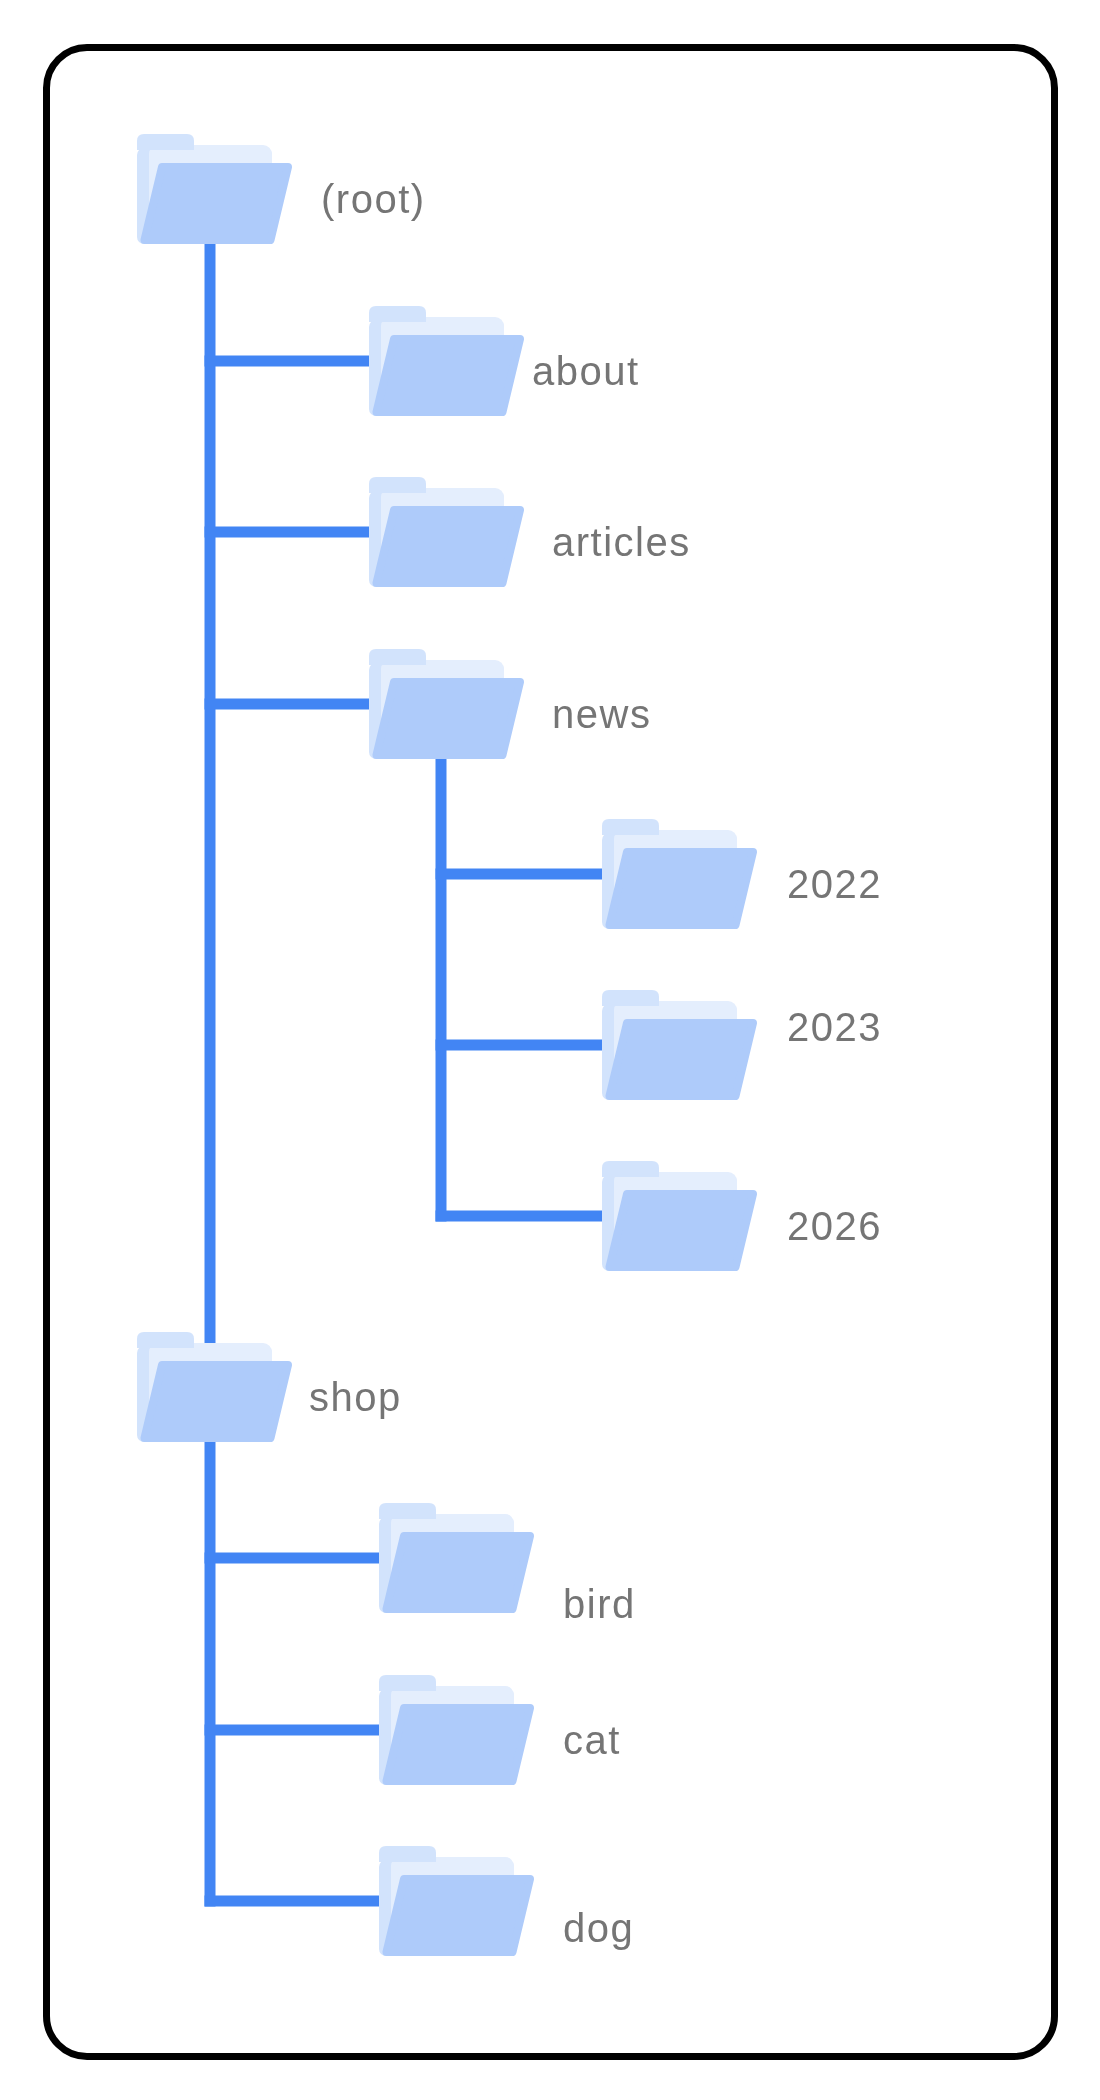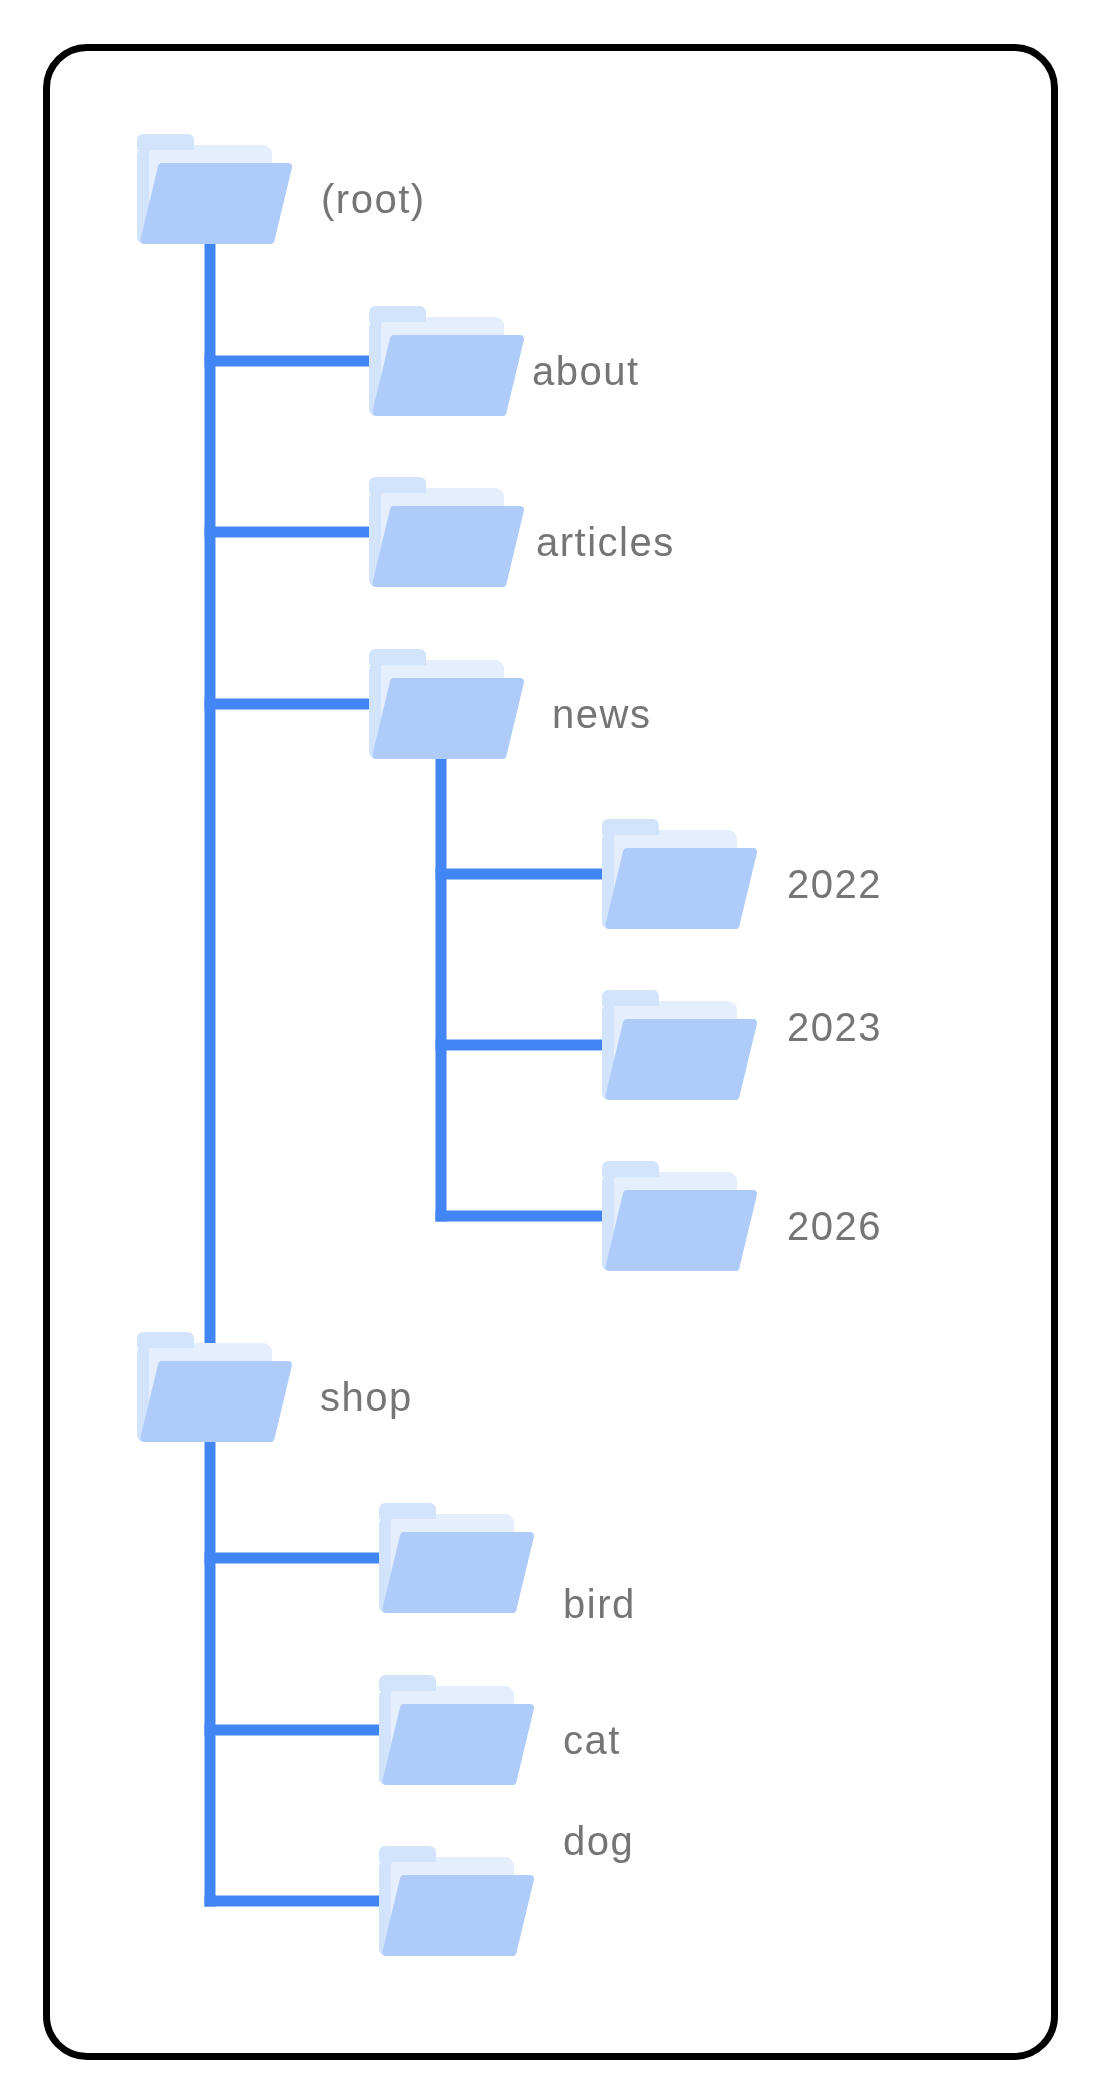--- a/index.html
+++ b/index.html
@@ -119,21 +119,21 @@
   </svg>
 <svg class="folder" style="left:379px; top:1675px" viewBox="0 0 160 110">
     <use href="#folderShape"></use>
   </svg>
 <svg class="folder" style="left:379px; top:1846px" viewBox="0 0 160 110">
     <use href="#folderShape"></use>
   </svg>
 
 <div class="label" style="left:321px; top:171px">(root)</div>
 <div class="label" style="left:532px; top:343px">about</div>
-<div class="label" style="left:536px; top:514px">articles</div>
+<div class="label" style="left:552px; top:514px">articles</div>
 <div class="label" style="left:552px; top:686px">news</div>
 <div class="label" style="left:787px; top:856px">2022</div>
 <div class="label" style="left:787px; top:999px">2023</div>
 <div class="label" style="left:787px; top:1198px">2026</div>
-<div class="label" style="left:320px; top:1369px">shop</div>
+<div class="label" style="left:309px; top:1369px">shop</div>
 <div class="label" style="left:563px; top:1576px">bird</div>
 <div class="label" style="left:563px; top:1712px">cat</div>
-<div class="label" style="left:563px; top:1813px">dog</div>
+<div class="label" style="left:563px; top:1900px">dog</div>
 
 </body></html>

